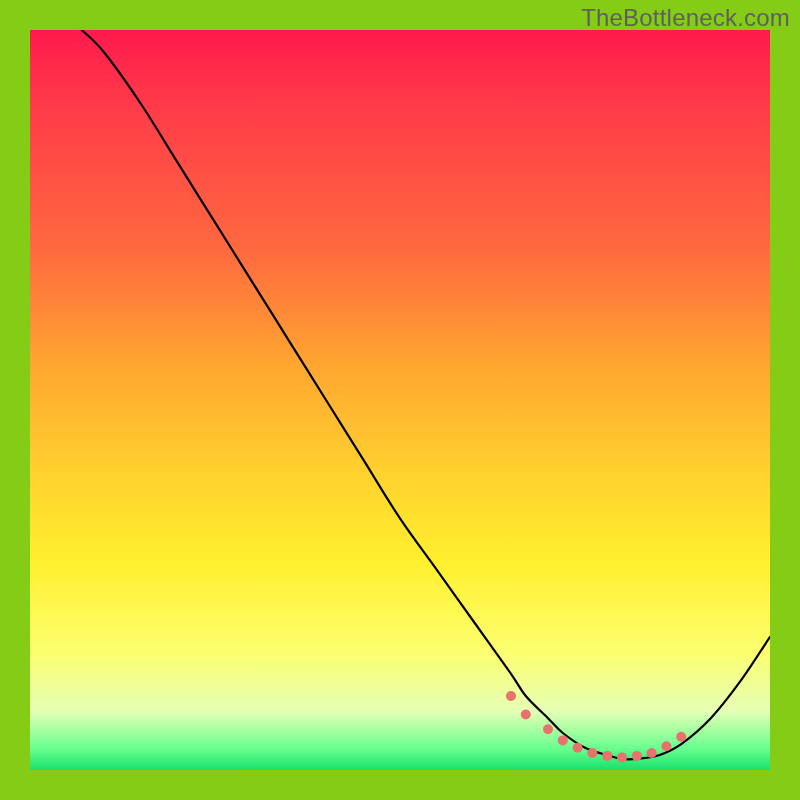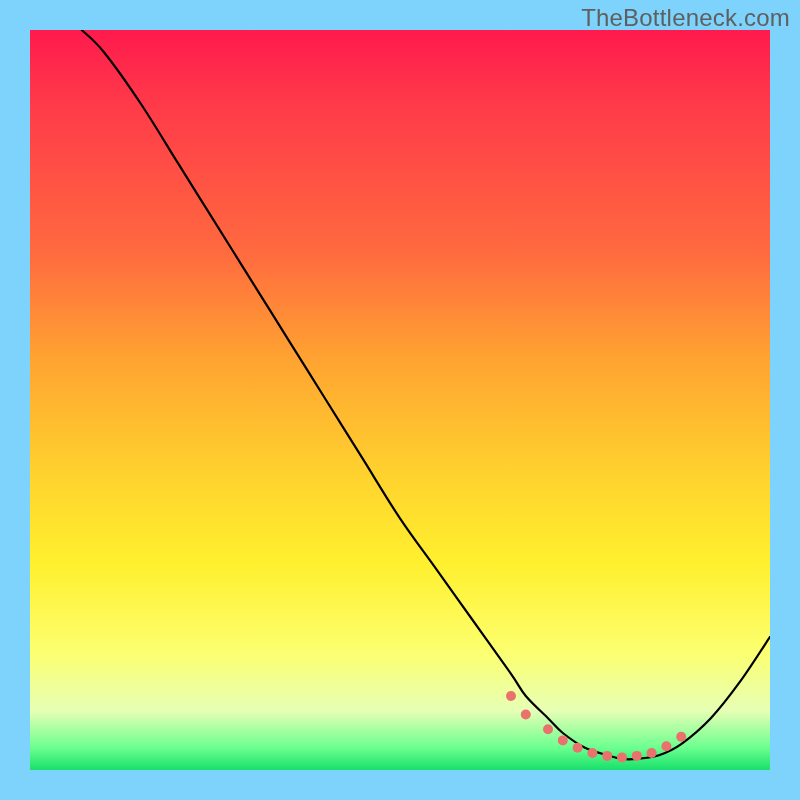--- a/index.html
+++ b/index.html
@@ -8,21 +8,21 @@
     width: 800px;
     height: 800px;
     background: #000;
     overflow: hidden;
     font-family: Arial, Helvetica, sans-serif;
   }
   .frame {
     position: relative;
     width: 800px;
     height: 800px;
-    background: #7dd3fc;
+    background: #84cc16;
   }
   .watermark {
     position: absolute;
     top: 4px;
     right: 10px;
     color: #5f5f5f;
     font-size: 24px;
     font-weight: 500;
     letter-spacing: 0.2px;
     z-index: 10;

